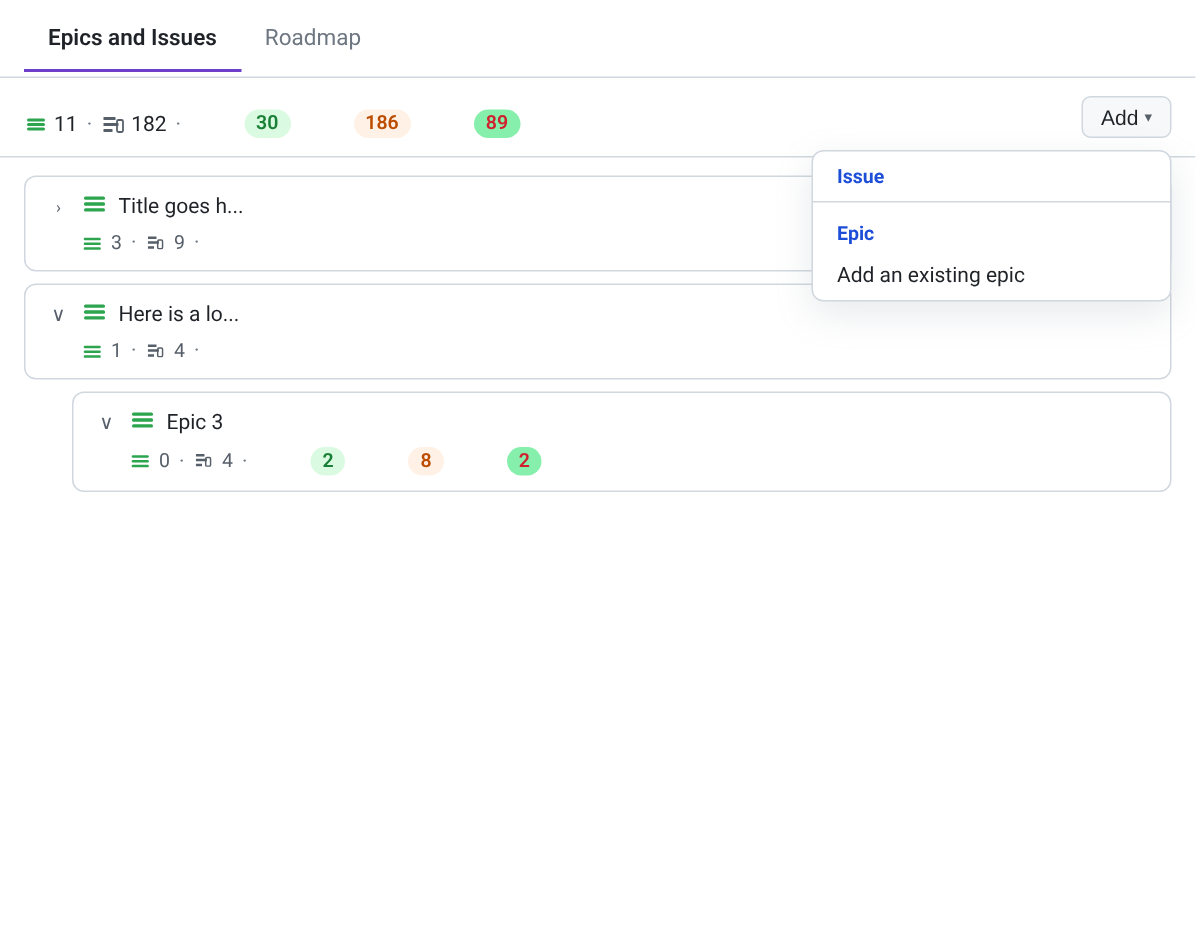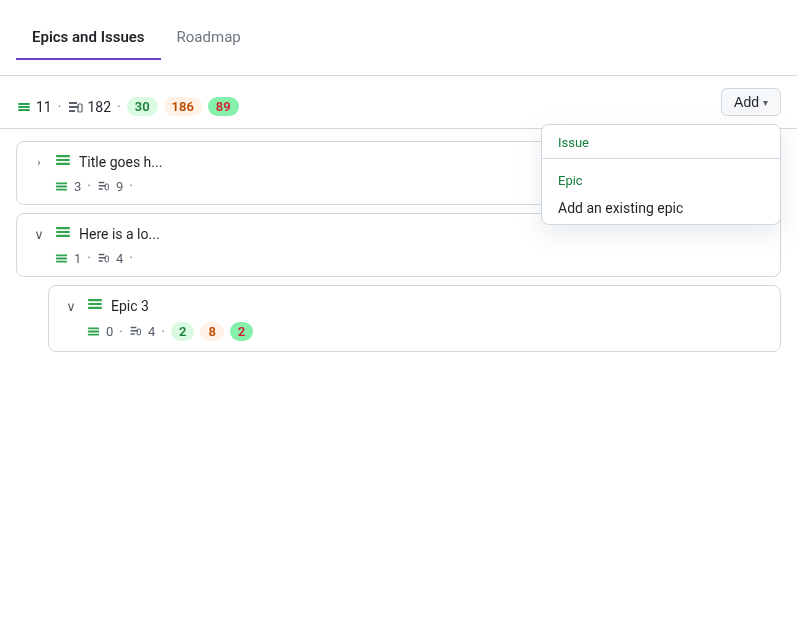--- a/index.html
+++ b/index.html
@@ -10,21 +10,21 @@
       background: #fff;
       width: 797px;
       min-height: 618px;
       overflow: hidden;
     }
 
     
     .tabs-bar {
       display: flex;
       align-items: center;
-      padding: 16px 16px;
+      padding: 4px 16px;
       border-bottom: 1px solid #d0d7de;
     }
     .tab {
       padding: 12px 16px;
       font-size: 15px;
       cursor: pointer;
       position: relative;
       color: #1f2328;
       font-weight: 600;
       border-bottom: 2px solid transparent;
@@ -64,20 +64,21 @@
     .dot-sep {
       color: #6e7781;
       font-size: 14px;
     }
     .badge {
       display: inline-block;
       padding: 2px 8px;
       border-radius: 999px;
       font-size: 13px;
       font-weight: 600;
+      margin-left: 36px;
     }
     .badge-green { background: #dafbe1; color: #1a7f37; }
     .badge-orange { background: #fff1e5; color: #bc4c00; }
     .badge-red { background: #86efac; color: #cf222e; }
 
     
     .add-btn {
       display: flex;
       align-items: center;
       gap: 4px;
@@ -153,22 +154,22 @@
       border: 1px solid #d0d7de;
       border-radius: 8px;
       box-shadow: 0 8px 24px rgba(140,149,159,0.2);
       width: 240px;
       z-index: 100;
       overflow: hidden;
     }
     .dropdown-section-header {
       padding: 10px 16px 4px 16px;
       font-size: 13px;
-      font-weight: 400;
-      color: #15803d;
+      font-weight: 700;
+      color: #1d4ed8;
     }
     .dropdown-item {
       padding: 8px 16px;
       font-size: 14px;
       color: #1f2328;
       cursor: pointer;
     }
     .dropdown-divider {
       height: 1px;
       background: #d0d7de;

